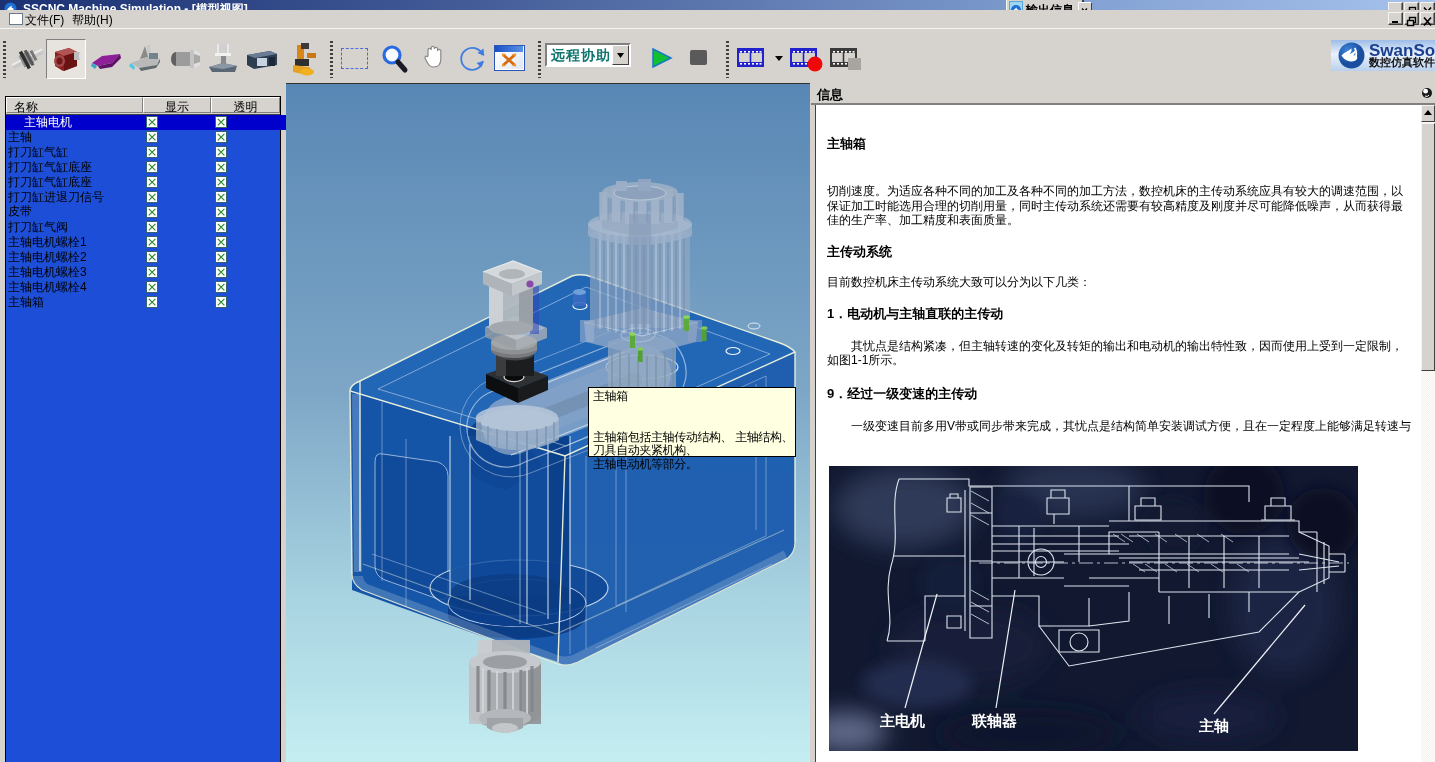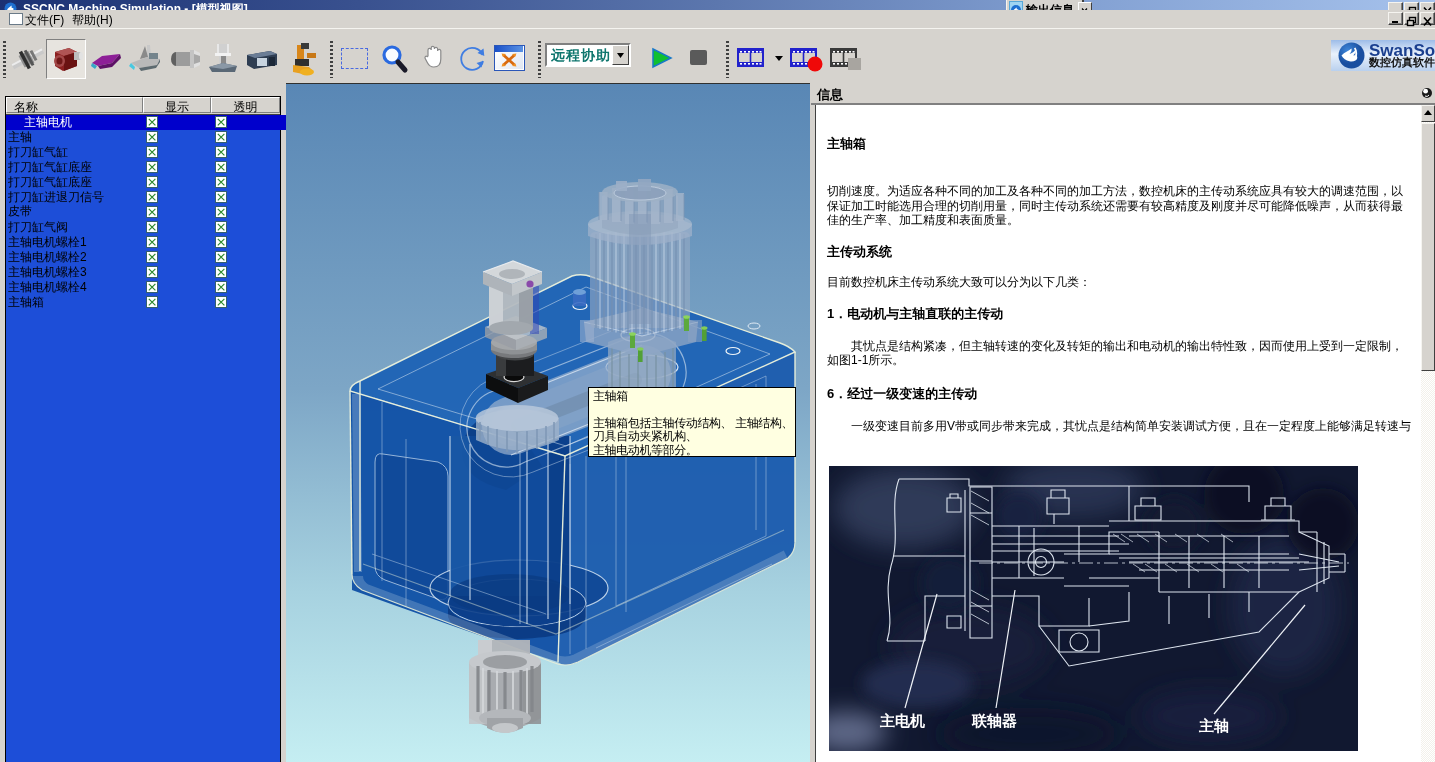--- a/index.html
+++ b/index.html
@@ -715,21 +715,21 @@
     <ellipse cx="219" cy="634" rx="26" ry="9" fill="#b4b7bb"></ellipse>
     <path d="M201 634 h36 v10 q-18 9 -36 0 z" fill="#a0a3a7"></path>
     <ellipse cx="219" cy="644" rx="13" ry="5" fill="#c4c7ca"></ellipse>
   </g>
 </svg>
 
 <div class="abs" style="left:302px;top:303px;width:208px;height:70px;background:#ffffe1;border:1px solid #000;box-sizing:border-box;
   font-size:12px;line-height:13.5px;color:#000;padding:2px 0 0 4px;letter-spacing:-0.4px;">
   <div style="white-space:nowrap;">主轴箱</div>
   <div style="height:13px;"></div>
-  <div style="white-space:nowrap;">主轴箱包括主轴传动结构、 主轴结构、</div>
+  <div style="white-space:nowrap;margin-top:14px;">主轴箱包括主轴传动结构、 主轴结构、</div>
   <div style="white-space:nowrap;">刀具自动夹紧机构、</div>
   <div style="white-space:nowrap;">主轴电动机等部分。</div>
 </div>
 </div>
 
 <div id="rightpanel" class="abs" style="left:811px;top:83px;width:624px;height:679px;background:#d6d3ce;">
 
   <div class="abs" style="left:6px;top:3px;font-size:13px;font-weight:bold;color:#000;">信息</div>
   <svg class="abs" style="left:610px;top:4px;" width="12" height="12" viewBox="0 0 12 12">
     <circle cx="6" cy="6" r="5" fill="#1a1a1a"></circle>
@@ -741,21 +741,21 @@
   <div class="abs" style="left:4px;top:22px;width:606px;height:657px;background:#fff;border-left:1px solid #404040;box-sizing:border-box;overflow:hidden;">
     <div class="rp-h" style="left:11px;top:30px;">主轴箱</div>
     <div class="rp-t" style="left:11px;top:78.3px;">切削速度。为适应各种不同的加工及各种不同的加工方法，数控机床的主传动系统应具有较大的调速范围，以</div>
     <div class="rp-t" style="left:11px;top:92.6px;">保证加工时能选用合理的切削用量，同时主传动系统还需要有较高精度及刚度并尽可能降低噪声，从而获得最</div>
     <div class="rp-t" style="left:11px;top:106.9px;">佳的生产率、加工精度和表面质量。</div>
     <div class="rp-h" style="left:11px;top:138px;">主传动系统</div>
     <div class="rp-t" style="left:11px;top:169px;">目前数控机床主传动系统大致可以分为以下几类：</div>
     <div class="rp-h" style="left:11px;top:200px;">1．电动机与主轴直联的主传动</div>
     <div class="rp-t" style="left:35px;top:233px;">其忧点是结构紧凑，但主轴转速的变化及转矩的输出和电动机的输出特性致，因而使用上受到一定限制，</div>
     <div class="rp-t" style="left:11px;top:247.3px;">如图1-1所示。</div>
-    <div class="rp-h" style="left:11px;top:280px;">6．经过一级变速的主传动</div>
+    <div class="rp-h" style="left:11px;top:280px;">9．经过一级变速的主传动</div>
     <div class="rp-t" style="left:35px;top:313px;">一级变速目前多用V带或同步带来完成，其忧点是结构简单安装调试方便，且在一定程度上能够满足转速与</div>
 
     <svg class="abs" style="left:13px;top:361px;" width="529" height="285" viewBox="0 0 529 285">
       <defs>
         <filter id="blur1" x="-50%" y="-50%" width="200%" height="200%">
             <feGaussianBlur stdDeviation="12"></feGaussianBlur>
           </filter>
         <filter id="blur2" x="-50%" y="-50%" width="200%" height="200%">
             <feGaussianBlur stdDeviation="7"></feGaussianBlur>
           </filter>

